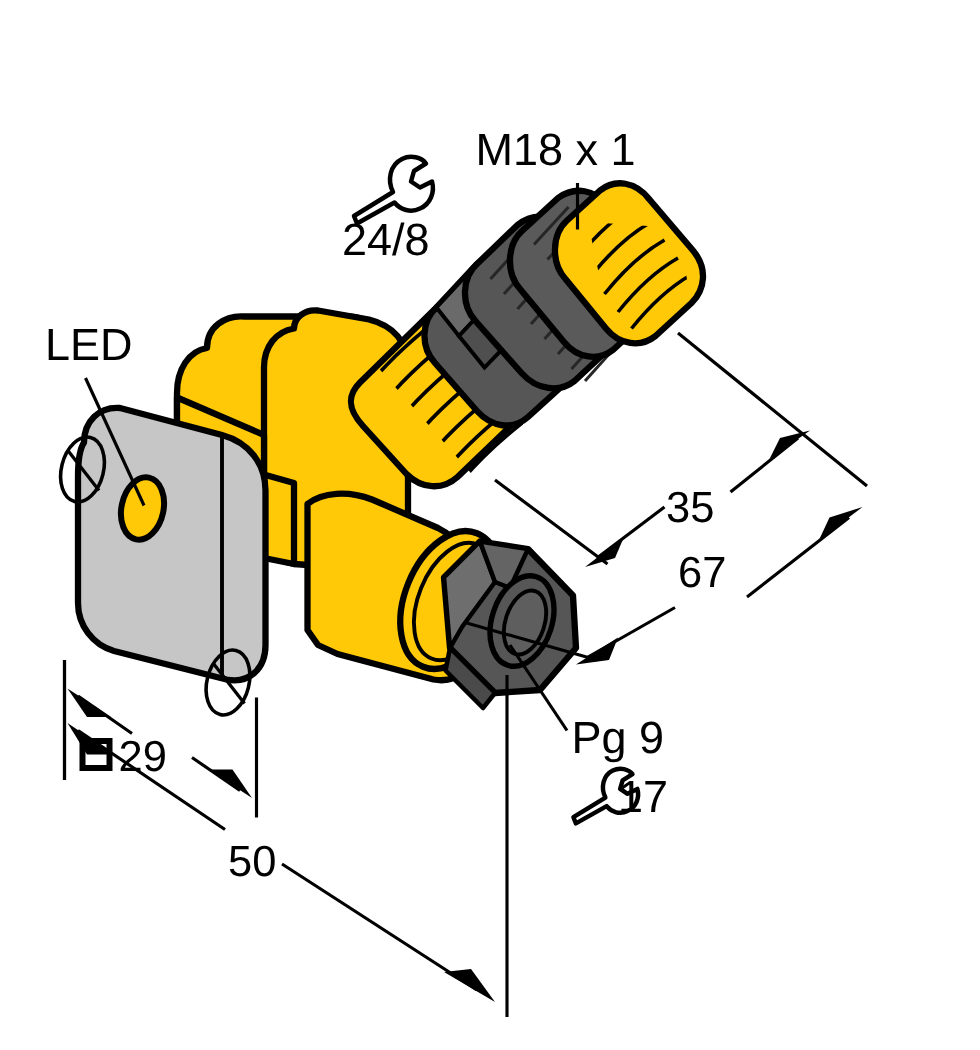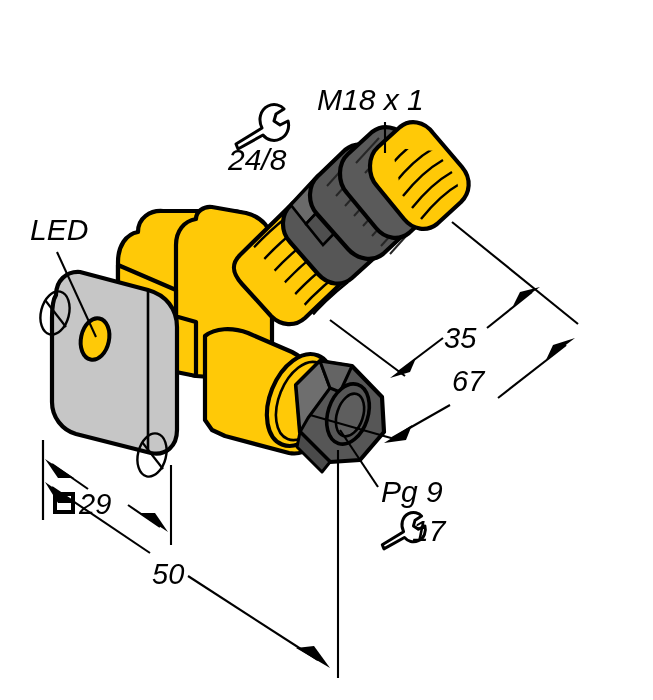--- a/index.html
+++ b/index.html
@@ -1,21 +1,21 @@
 <!DOCTYPE html>
 <html><head>
 <meta charset="utf-8">
 <style>
   html,body{margin:0;padding:0;background:#ffffff;}
   body{
     width:653px;height:700px;overflow:hidden;
     font-family:"Liberation Sans",sans-serif;
     -webkit-font-smoothing:antialiased;
   }
-  #stage{position:relative;width:653px;height:500px;background:#fff;font-style:italic;}
+  #stage{position:relative;width:653px;height:500px;background:#fff;}
   svg{display:block;}
   .dimtext{
     font-family:"Liberation Sans",sans-serif;
     font-size:29px; fill:#000; font-weight:400;
     dominant-baseline:alphabetic;
   }
   .labeltext{
     font-family:"Liberation Sans",sans-serif;
     font-size:30px; fill:#000; font-weight:400;
   }

